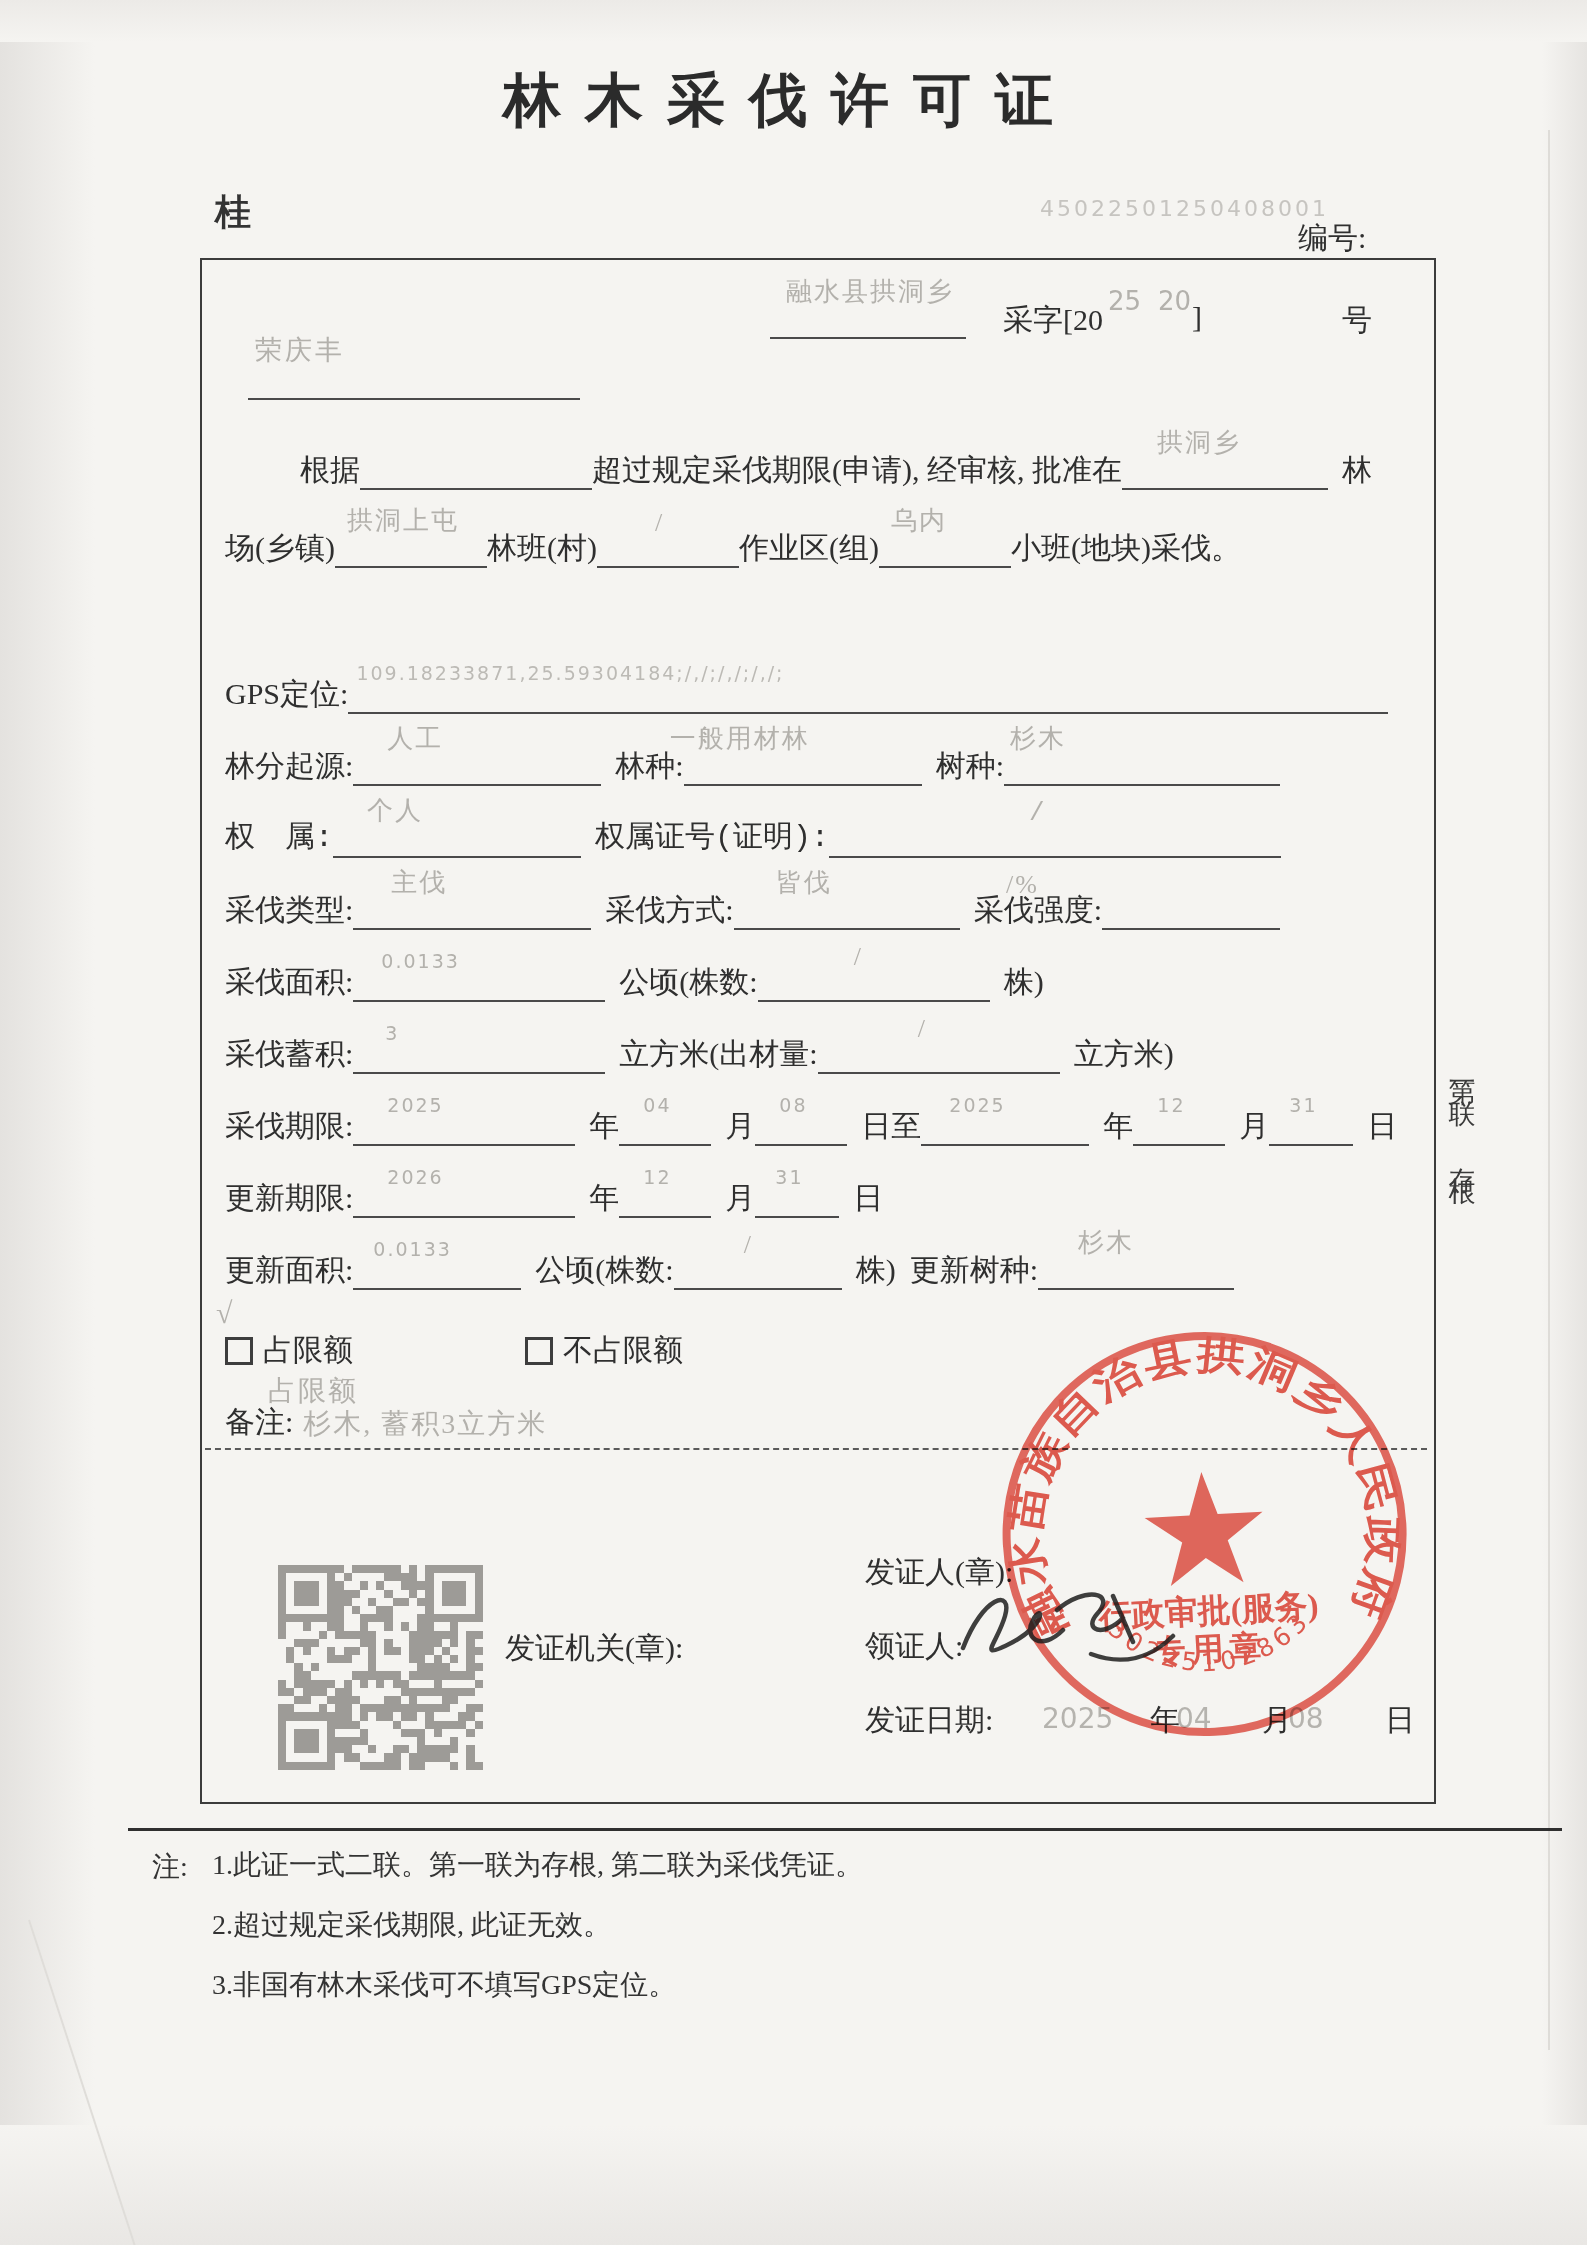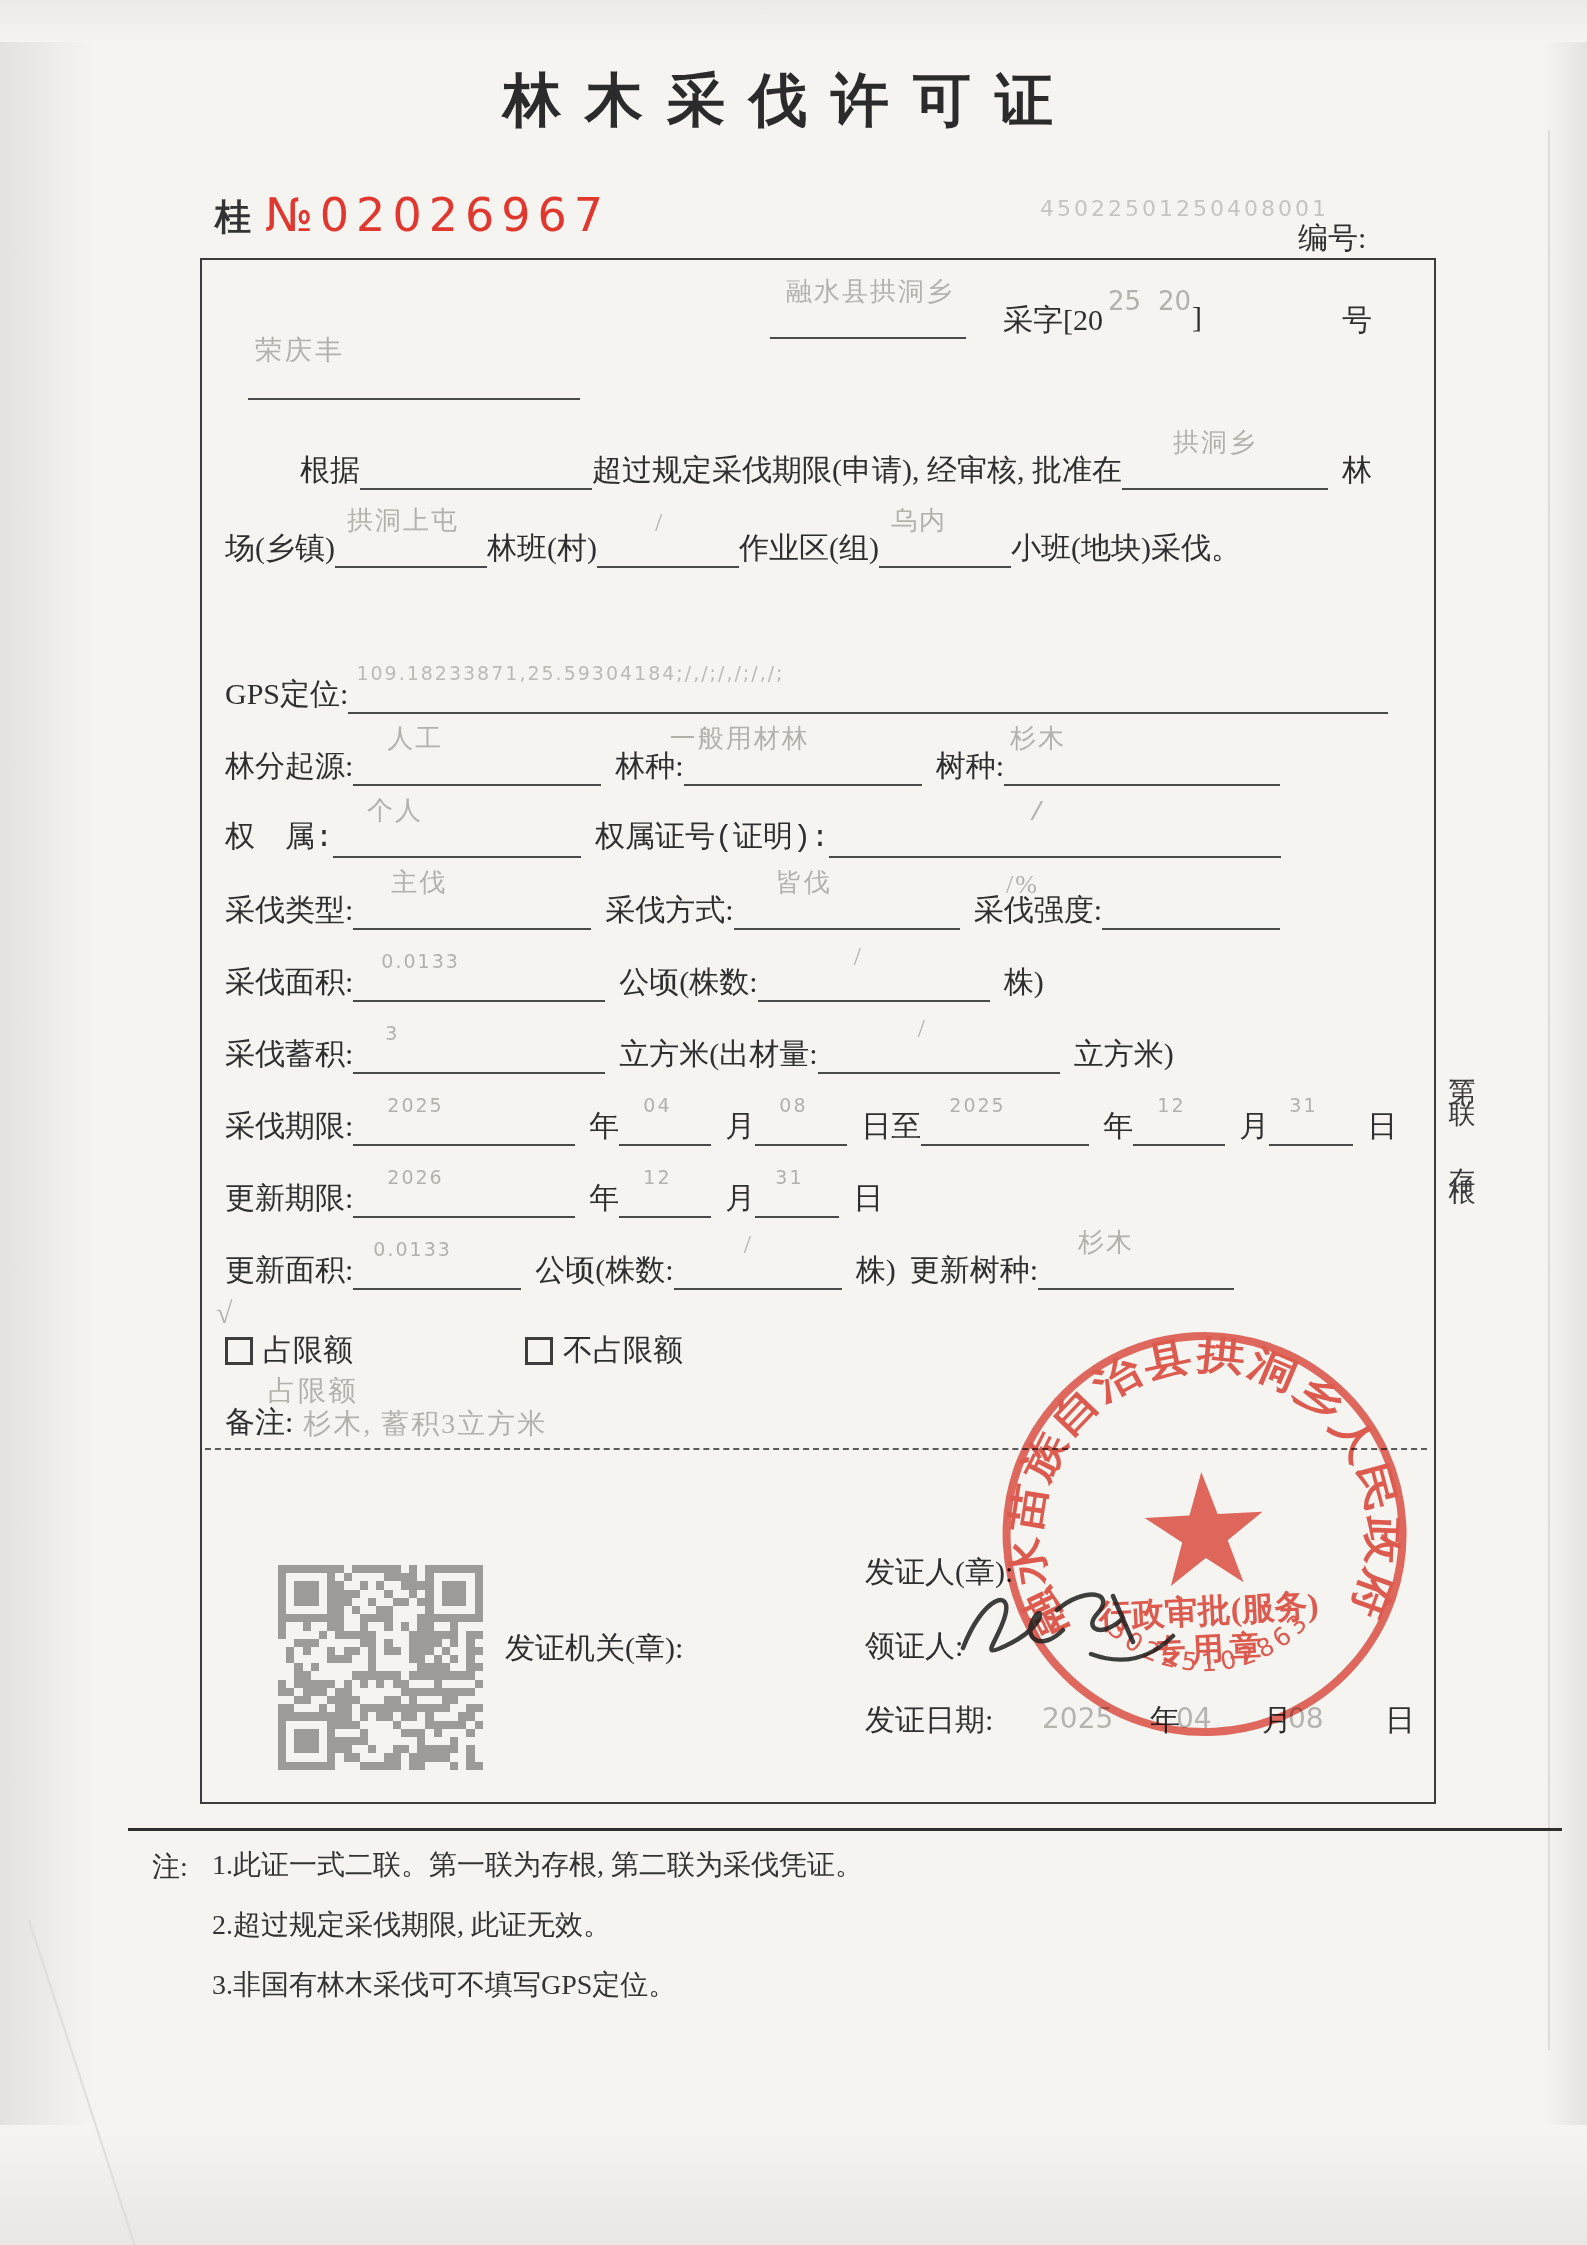--- a/index.html
+++ b/index.html
@@ -77,21 +77,20 @@
   <div class="edge-right" data-name="scan-edge-right"></div>
   <div class="edge-top" data-name="scan-edge-top"></div>
   <div class="edge-bottom" data-name="scan-edge-bottom"></div>
   <div class="fold-right" data-name="paper-fold-line"></div>
   <div class="fold-corner" data-name="paper-fold-corner"></div>
 
   <div class="title" data-name="document-title">林木采伐许可证</div>
 
   <div class="serial" data-name="serial-number">
     <span class="region" data-name="serial-region">桂</span>
-    <span class="num" data-name="serial-digits"><span>№</span><span>02026967</span></span>
   </div>
 
   <div class="code-overlay" data-name="code-number-overlay">45022501250408001</div>
   <div class="code-label" data-name="code-label">编号:</div>
 
   <div class="formbox" data-name="form-border-box"></div>
 
   <span class="blank abs" style="left:770px;top:295px;width:196px;" data-name="docline-blank">
     <i class="fill" style="left:16px;" data-name="docline-fill">融水县拱洞乡</i>
   </span>
@@ -102,21 +101,21 @@
   <span class="abs" style="left:1342px;top:300px;font-size:30px;" data-name="docline-unit">号</span>
 
   <span class="abs gray" style="left:255px;top:332px;font-size:27px;letter-spacing:3px;" data-name="applicant-overlay">荣庆丰</span>
   <span class="blank abs" style="left:248px;top:356px;width:332px;" data-name="applicant-blank"></span>
 
   <div class="row" style="left:300px;top:446px;" data-name="row-basis">
     <span class="lbl" data-name="basis-genju">根据</span>
     <span class="blank" style="width:232px;" data-name="basis-blank"></span>
     <span class="lbl" data-name="basis-mid">超过规定采伐期限(申请), 经审核, 批准在</span>
     <span class="blank" style="width:206px;" data-name="basis-approve-blank">
-      <i class="fill" style="left:51px;text-align:right;" data-name="basis-approve-fill">拱洞乡</i>
+      <i class="fill" style="left:35px;text-align:right;" data-name="basis-approve-fill">拱洞乡</i>
     </span>
     <span class="lbl ml" data-name="basis-lin">林</span>
   </div>
 
   <div class="row" style="left:225px;top:524px;" data-name="row-location">
     <span class="lbl" data-name="loc-chang">场(乡镇)</span>
     <span class="blank" style="width:152px;" data-name="loc-chang-blank">
       <i class="fill" data-name="loc-chang-fill">拱洞上屯</i>
     </span>
     <span class="lbl" data-name="loc-linban">林班(村)</span>

